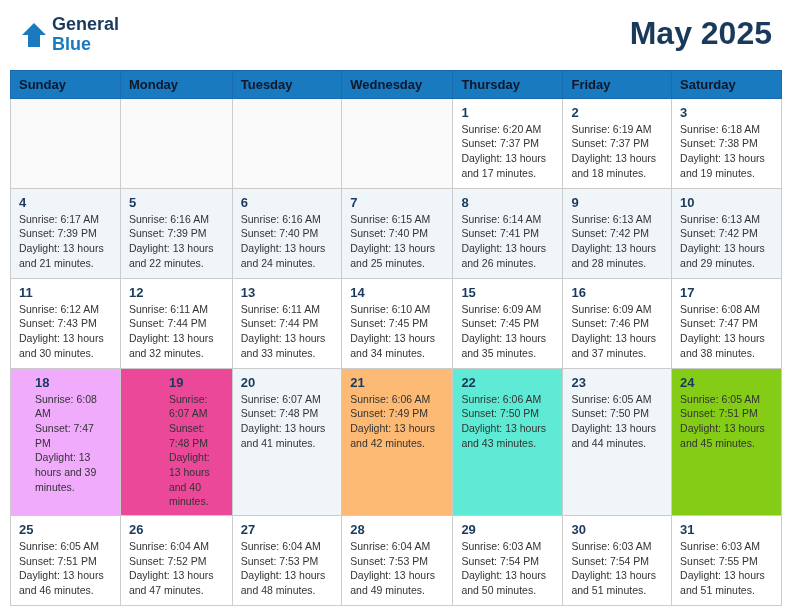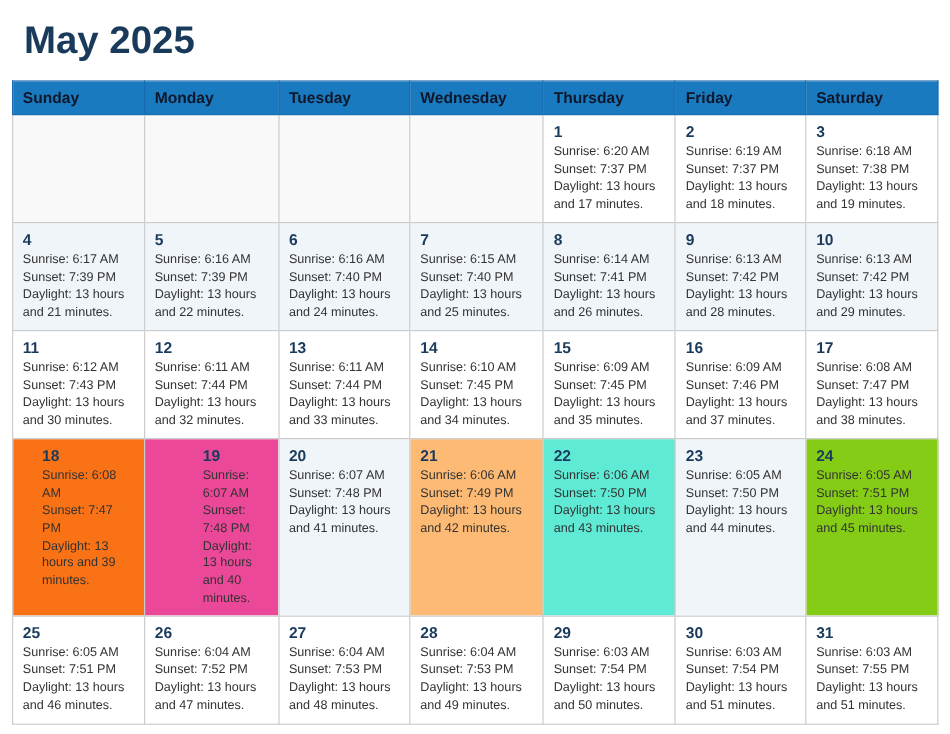--- a/index.html
+++ b/index.html
@@ -87,20 +87,29 @@
       line-height: 1.4;
     }
     .empty-cell {
       background: #f9f9f9;
     }
   </style>
 </head>
 <body>
 
 <div class="header">
+  <div class="logo">
+    <svg class="logo-icon" viewBox="0 0 28 28">
+      <polygon points="14,2 26,14 20,14 20,26 8,26 8,14 2,14" fill="#1a7abf"></polygon>
+    </svg>
+    <div class="logo-text">
+      <div>General</div>
+      <div><span>Blue</span></div>
+    </div>
+  </div>
   <div class="title-block">
     <div class="main-title">May 2025</div>
   </div>
 </div>
 
 <table class="calendar">
   <thead>
     <tr>
     <th>Sunday</th>
         <th>Monday</th>
@@ -184,21 +193,21 @@
         <td>
           <span class="day-number">16</span>
           <div class="day-info"><span>Sunrise: 6:09 AM</span><br><span>Sunset: 7:46 PM</span><br><span>Daylight: 13 hours and 37 minutes.</span></div>
         </td>
         <td>
           <span class="day-number">17</span>
           <div class="day-info"><span>Sunrise: 6:08 AM</span><br><span>Sunset: 7:47 PM</span><br><span>Daylight: 13 hours and 38 minutes.</span></div>
         </td>
       </tr>
       <tr>
-        <td style="background: #f97316; padding-left: 24px;">
+        <td style="background: #f0abfc; padding-left: 24px;">
           <span class="day-number">18</span>
           <div class="day-info"><span>Sunrise: 6:08 AM</span><br><span>Sunset: 7:47 PM</span><br><span>Daylight: 13 hours and 39 minutes.</span></div>
         </td>
         <td style="background: #ec4899; padding-left: 48px;">
           <span class="day-number">19</span>
           <div class="day-info"><span>Sunrise: 6:07 AM</span><br><span>Sunset: 7:48 PM</span><br><span>Daylight: 13 hours and 40 minutes.</span></div>
         </td>
         <td style="background: rgb(240, 245, 250);">
           <span class="day-number">20</span>
           <div class="day-info"><span>Sunrise: 6:07 AM</span><br><span>Sunset: 7:48 PM</span><br><span>Daylight: 13 hours and 41 minutes.</span></div>

